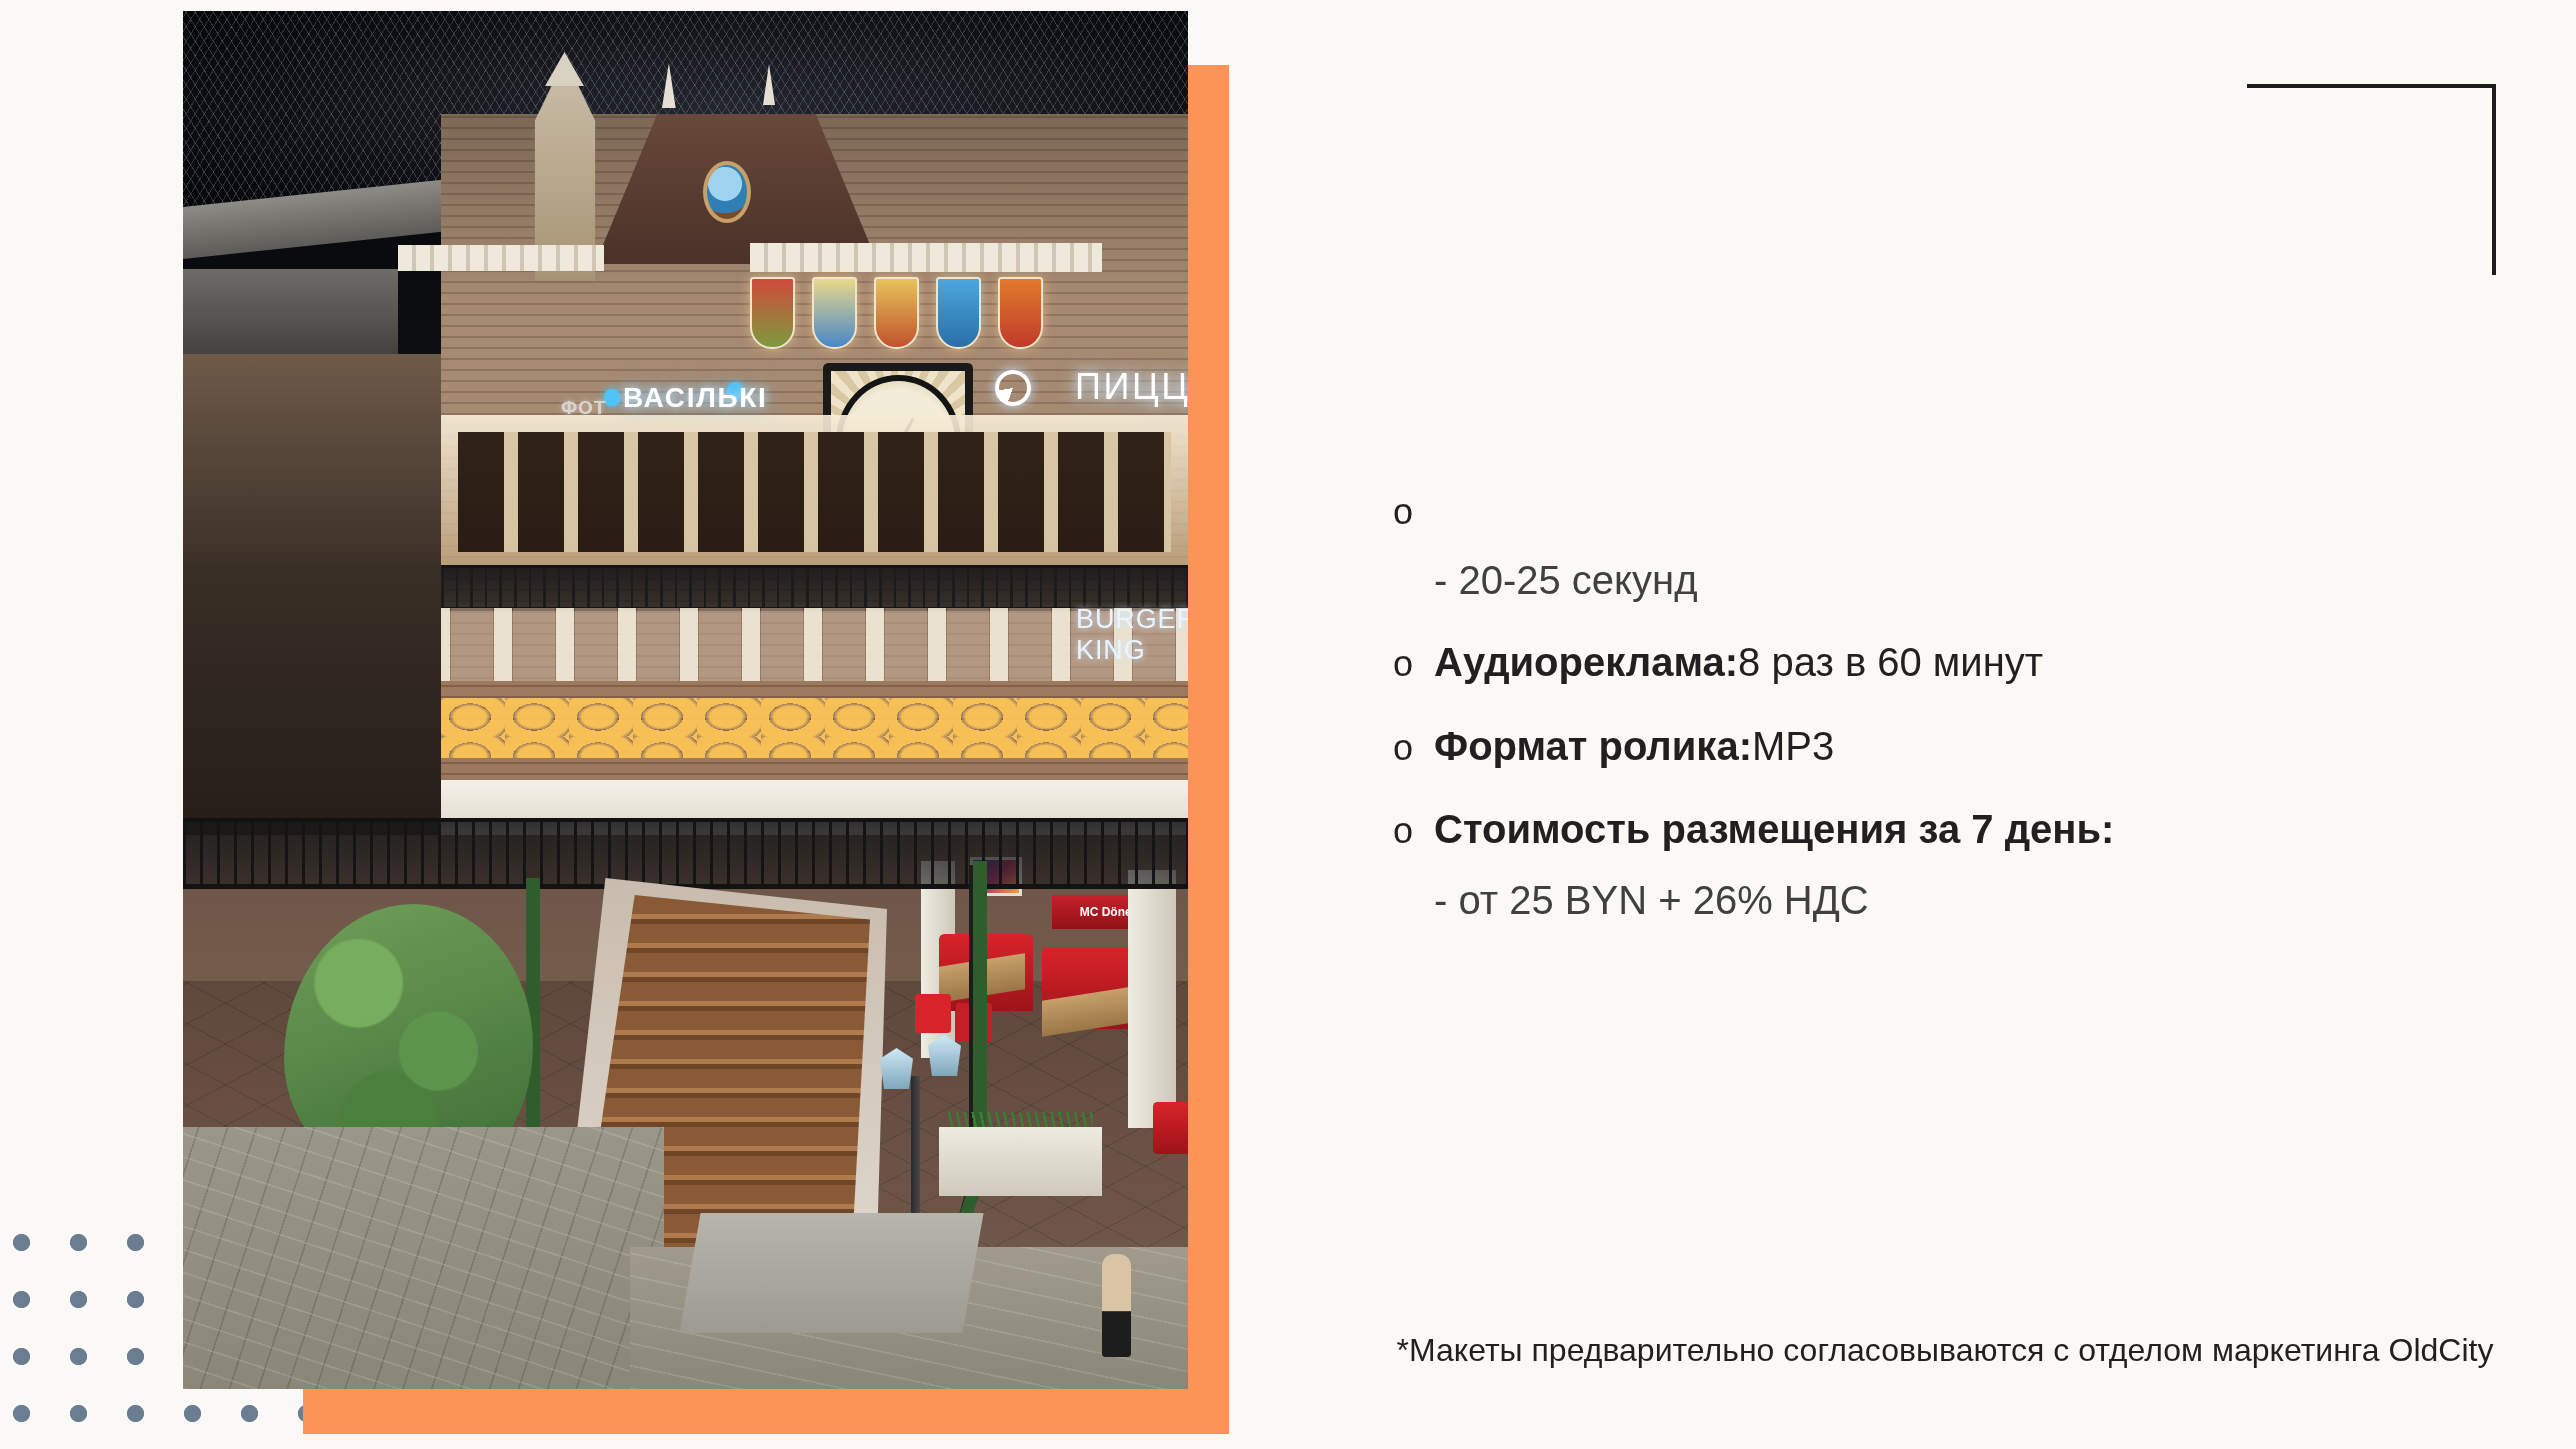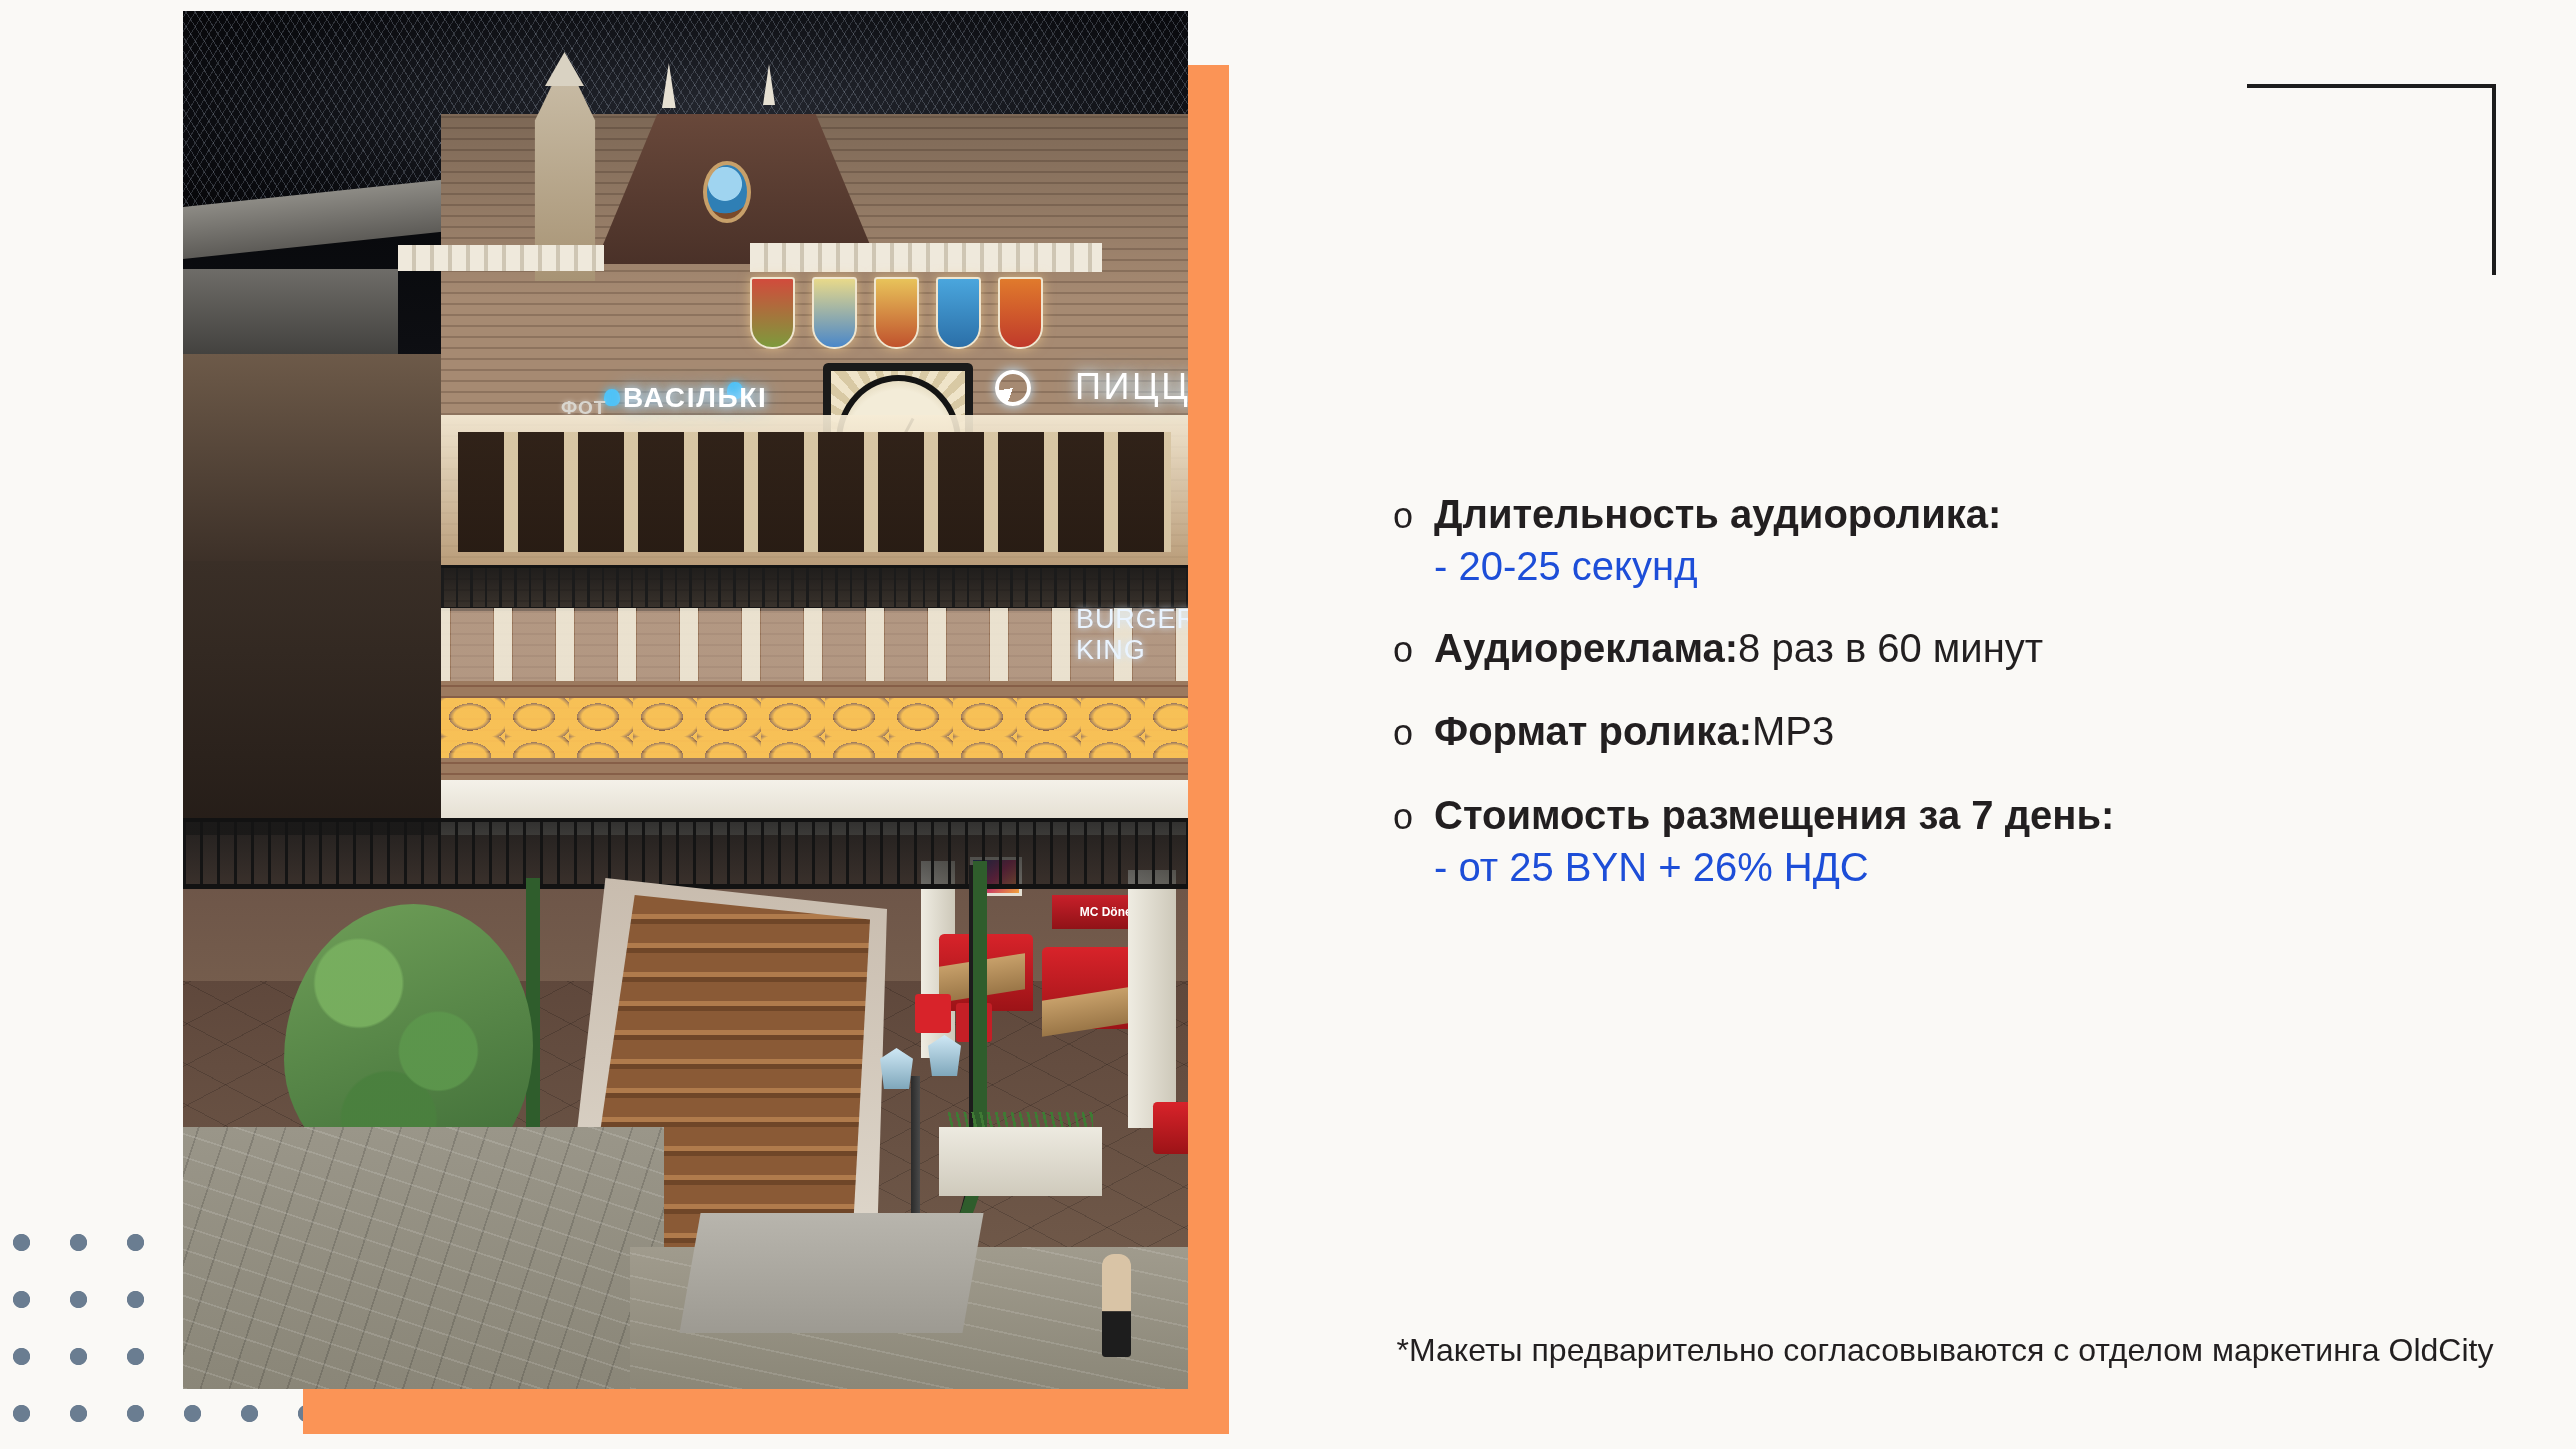--- a/index.html
+++ b/index.html
@@ -424,22 +424,22 @@
     display: flex; align-items: baseline;
     font-size: 40px; line-height: 1.18; color: #221F20;
   }
   .bullet-marker {
     flex: 0 0 auto; width: 41px;
     font-size: 36px; font-weight: 400; color: #221F20;
   }
   .bullet-label { font-weight: 700; white-space: pre; }
   .bullet-value { font-weight: 400; }
   .bullet-sub {
-    margin-left: 41px; margin-top: 6px;
-    font-size: 40px; font-weight: 400; color: #1d4ed8;
+    margin-left: 41px; margin-top: 25px;
+    font-size: 40px; font-weight: 400; color: #404040;
   }
 
   #footnote {
     position: absolute; left: 1374px; top: 1329px; width: 1142px;
     text-align: center; font-size: 32px; font-weight: 400;
     line-height: 1.32; color: #221F20; z-index: 5;
   }
 </style>
 </head>
 <body>
@@ -547,21 +547,20 @@
 
   <div id="bracket-h"></div>
   <div id="bracket-v"></div>
 
 
   <div id="bullet-list">
 
     <div class="bullet-item">
       <div class="bullet-main">
         <span class="bullet-marker">o</span>
-        <span class="bullet-label">Длительность аудиоролика:</span>
         <span class="bullet-value"></span>
       </div>
       <div class="bullet-sub">- 20-25 секунд</div>
     </div>
 
     <div class="bullet-item">
       <div class="bullet-main">
         <span class="bullet-marker">o</span>
         <span class="bullet-label">Аудиореклама:</span>
         <span class="bullet-value"> 8 раз в 60 минут</span>

